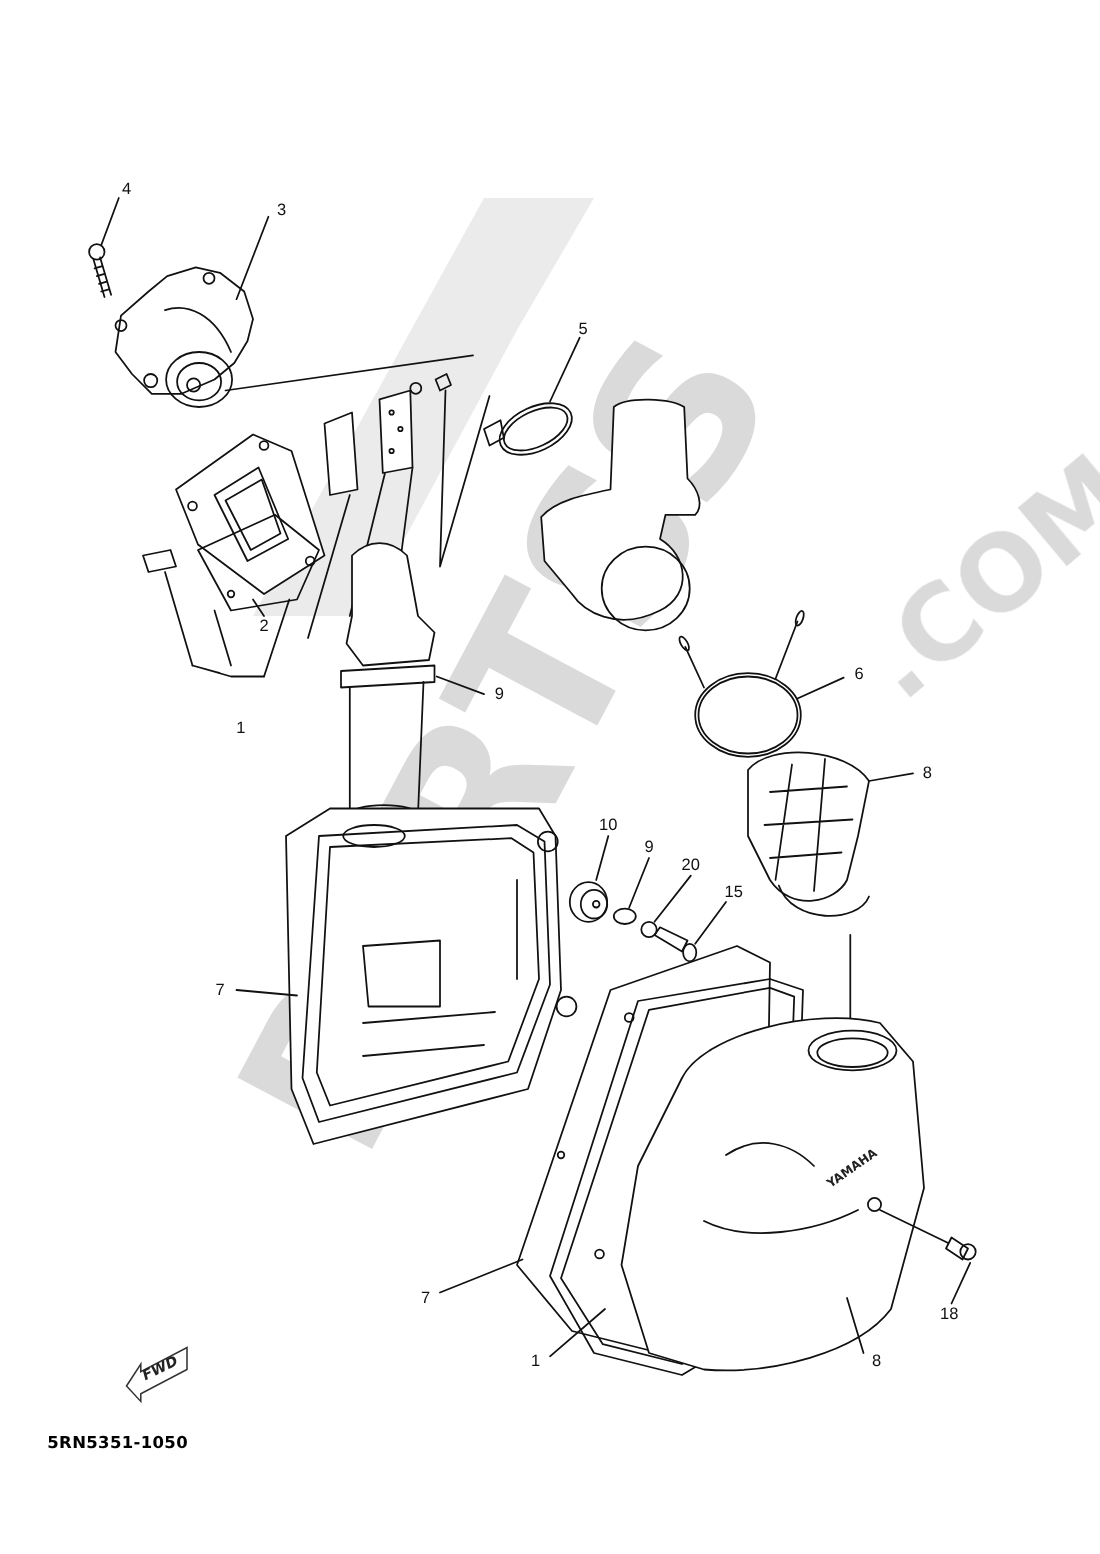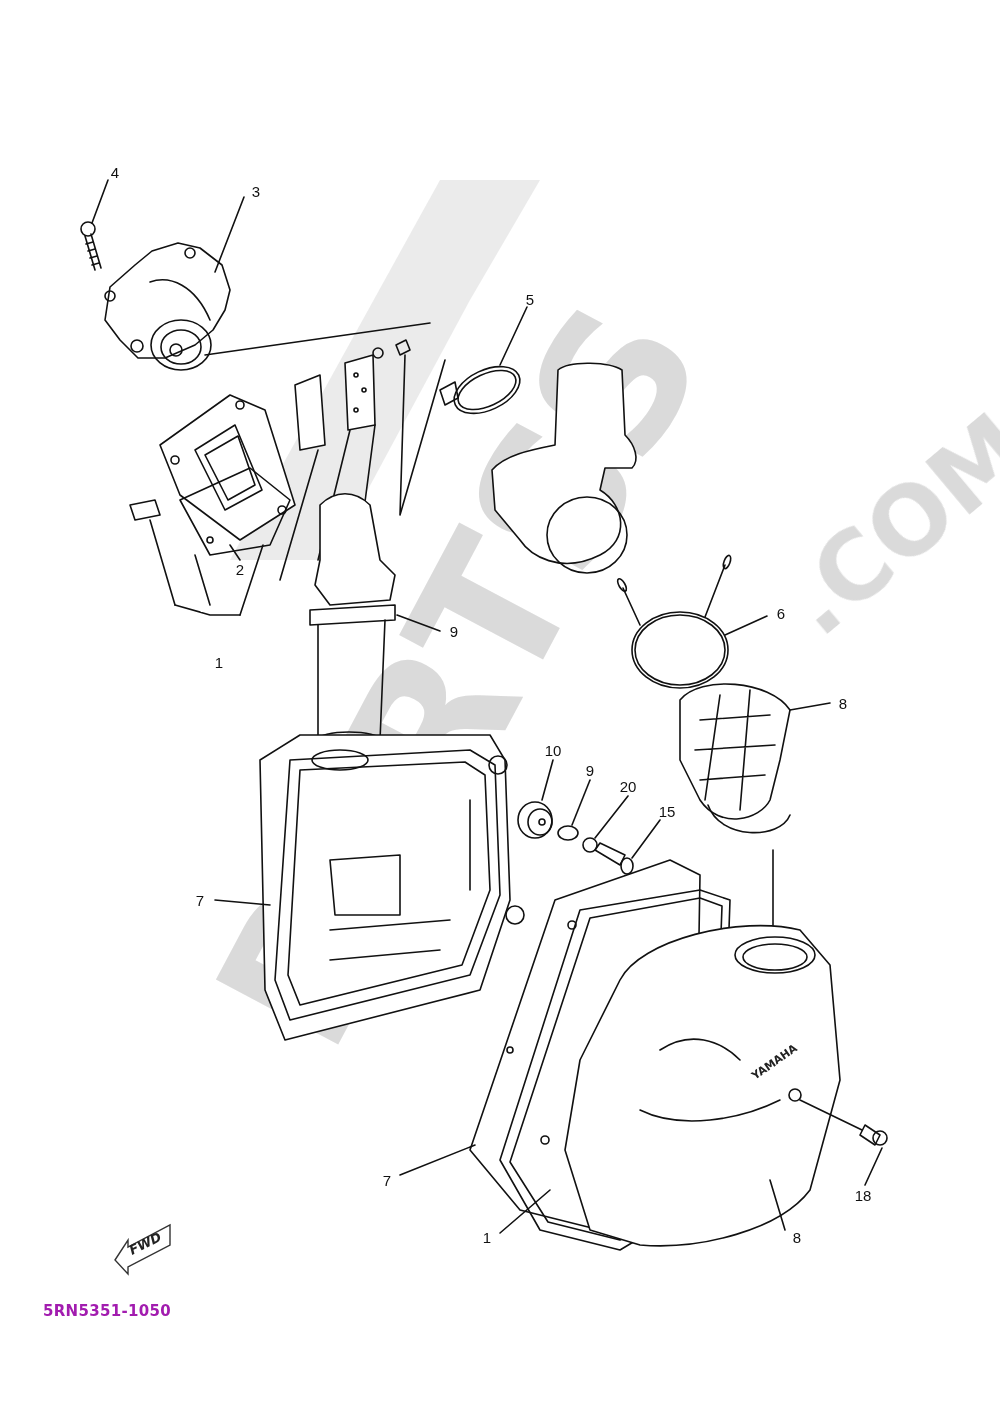--- a/index.html
+++ b/index.html
@@ -1,19 +1,19 @@
 <!DOCTYPE html>
 <html><head>
 <meta charset="utf-8">
 <style>
   html, body { margin:0; padding:0; background:#ffffff; }
   body { width:1000px; height:1413px; position:relative; overflow:hidden; font-family:"Liberation Sans", sans-serif; }
   #stage { position:absolute; left:0; top:0; width:1000px; height:1413px; }
   .callout { position:absolute; font-family:"Liberation Sans", sans-serif; font-size:15px; color:#111; line-height:1; transform:translate(-50%,-50%); }
-  .ref-code { position:absolute; left:43px; top:1302px; font-family:"DejaVu Sans", sans-serif; font-weight:bold; font-size:15px; color:#a21caf; letter-spacing:0.3px; }
+  .ref-code { position:absolute; left:43px; top:1302px; font-family:"DejaVu Sans", sans-serif; font-weight:bold; font-size:15px; color:#000000; letter-spacing:0.3px; }
   svg text { font-family:"DejaVu Sans", sans-serif; }
 </style>
 </head>
 <body>
 
 <div id="stage">
 
   <svg width="1000" height="1413" viewBox="0 0 1000 1413" xmlns="http://www.w3.org/2000/svg">
 
     <g fill="#d9d9d9" opacity="0.95">

